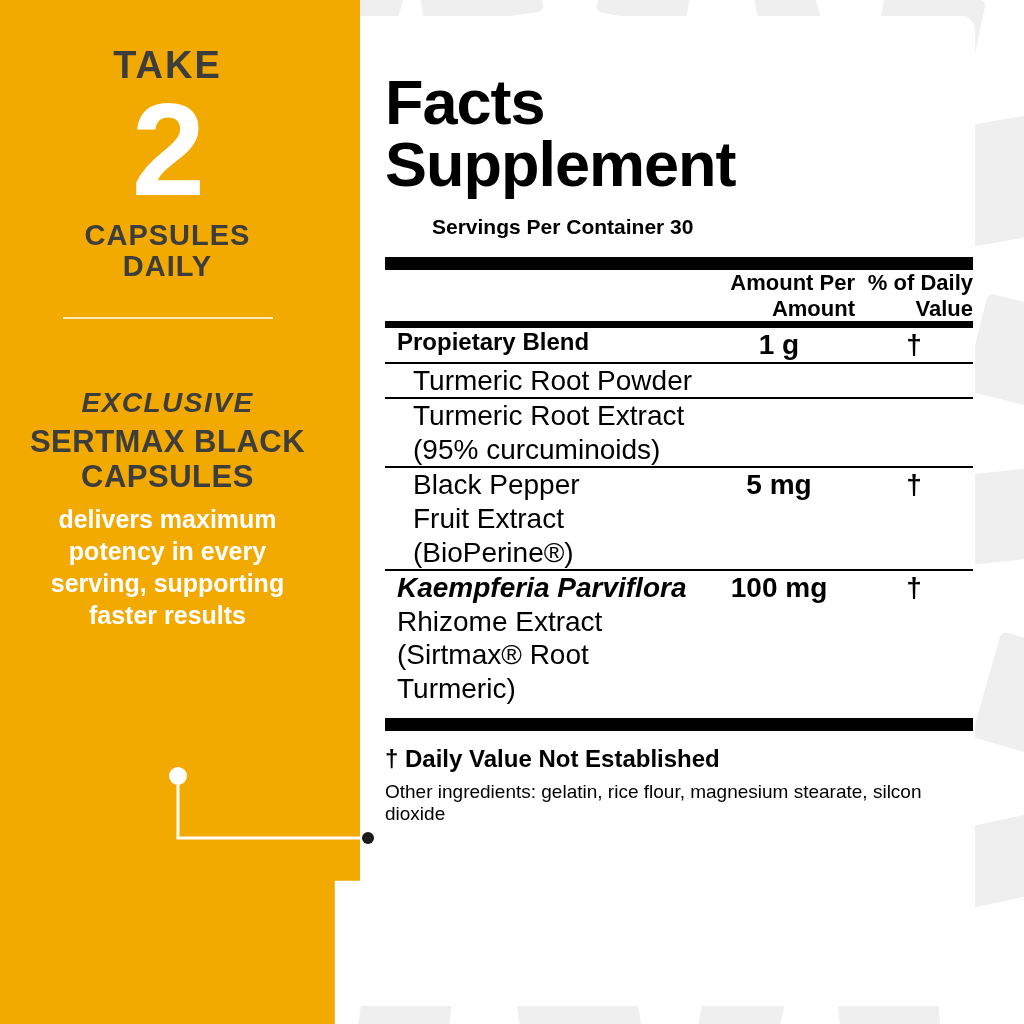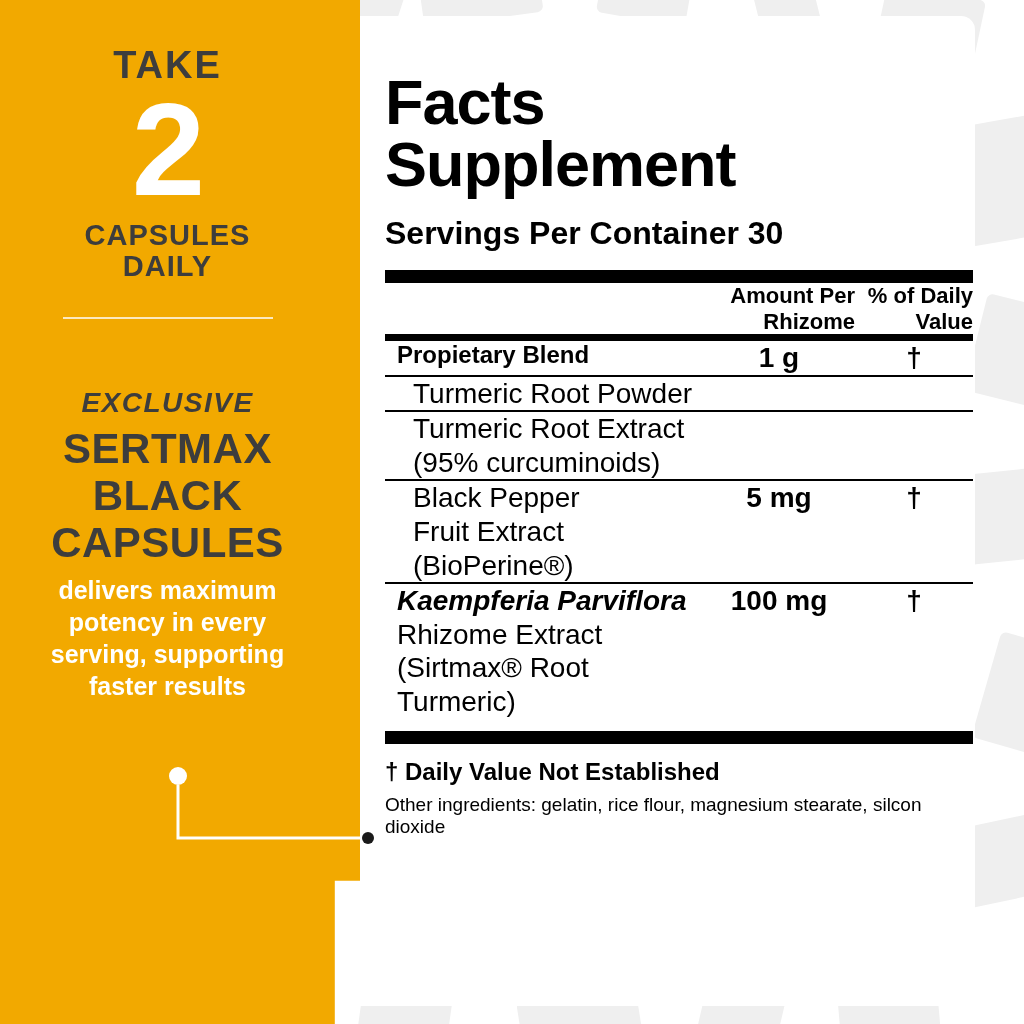--- a/index.html
+++ b/index.html
@@ -102,21 +102,21 @@
   .exclusive {
     margin-top: 68px;
     font-size: 28px;
     font-weight: bold;
     font-style: italic;
     letter-spacing: 1.5px;
     color: #3d3d3d;
   }
   .brand-line {
     margin-top: 6px;
-    font-size: 42px;
+    font-size: 31px;
     font-weight: bold;
     letter-spacing: 0.5px;
     line-height: 1.12;
     color: #3d3d3d;
   }
   .desc {
     margin-top: 8px;
     font-size: 25px;
     line-height: 1.28;
     font-weight: bold;
@@ -156,23 +156,24 @@
   .sf-title {
     font-size: 63px;
     line-height: 0.98;
     font-weight: bold;
     color: #000000;
     letter-spacing: -1px;
     max-width: 500px;
   }
   .servings {
     margin-top: 20px;
-    font-size: 32px;
+    font-size: 21px;
     font-weight: bold;
     color: #000000;
+    margin-left: 47px;
   }
   .rule-thick {
     height: 13px;
     background: #000000;
     margin-top: 18px;
     width: 588px;
   }
   .rule-mid {
     height: 7px;
     background: #000000;
@@ -294,21 +295,21 @@
         <colgroup>
             <col class="c1">
             <col class="c2">
             <col class="c3">
           </colgroup>
         <tbody>
             <tr class="head-row">
           <th></th>
           <th>
             <div>Amount Per</div>
-            <div>Rhizome</div>
+            <div>Amount</div>
           </th>
           <th>
             <div>% of Daily</div>
             <div>Value</div>
           </th>
         </tr>
       </tbody>
         </table>
 
       <div class="rule-mid"></div>

